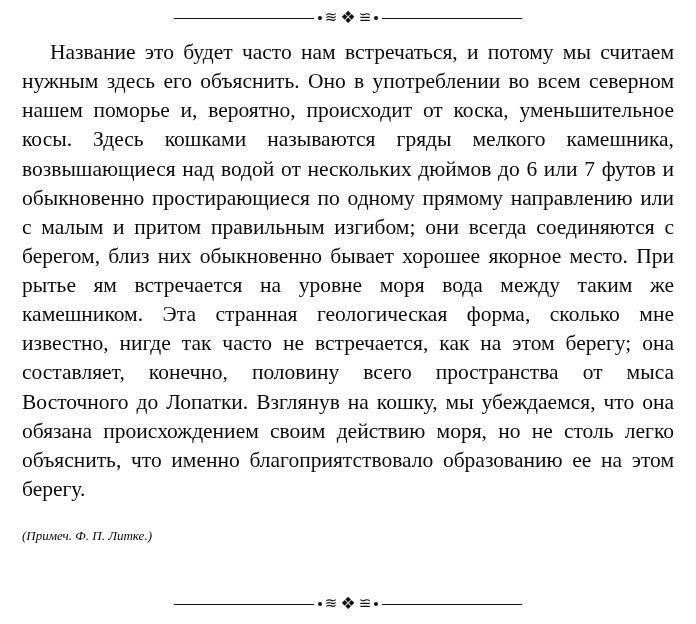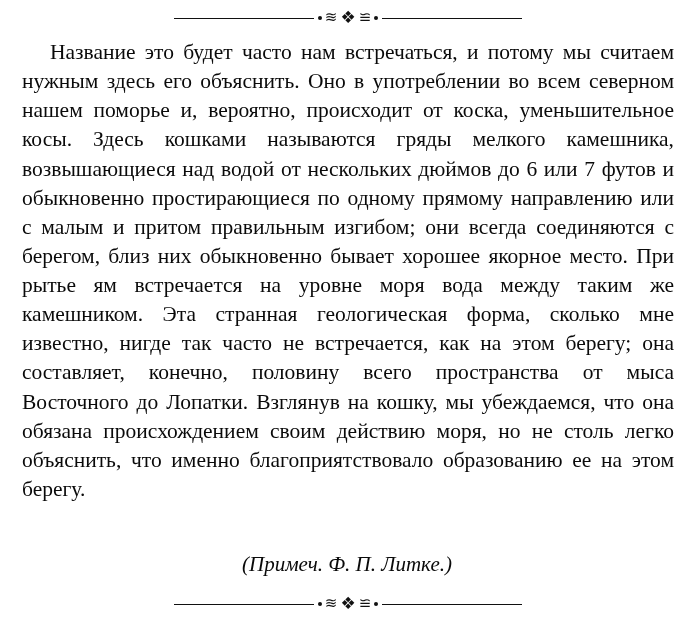--- a/index.html
+++ b/index.html
@@ -70,36 +70,35 @@
   .orn-glyph.diamond {
     font-size: 17px;
   }
 
   
   .content {
     flex: 1 1 auto;
     display: flex;
     flex-direction: column;
     justify-content: flex-start;
-    gap: 24px;
   }
   .body-text {
     font-size: 21.5px;
     line-height: 1.355;
     text-align: justify;
     text-justify: inter-word;
     text-indent: 28px;
     margin: 6px 0 0 0;
     hyphens: manual;
     word-spacing: 0.2px;
   }
   .attribution {
-    font-size: 21px;
+    font-size: 13px;
     font-style: italic;
-    text-align: center;
+    text-align: left;
     margin: 24px 0 0 0;
     padding-right: 2px;
   }
 </style>
 </head>
 <body>
 
 <div class="page">
 
   <div class="ornament ornament-top">

